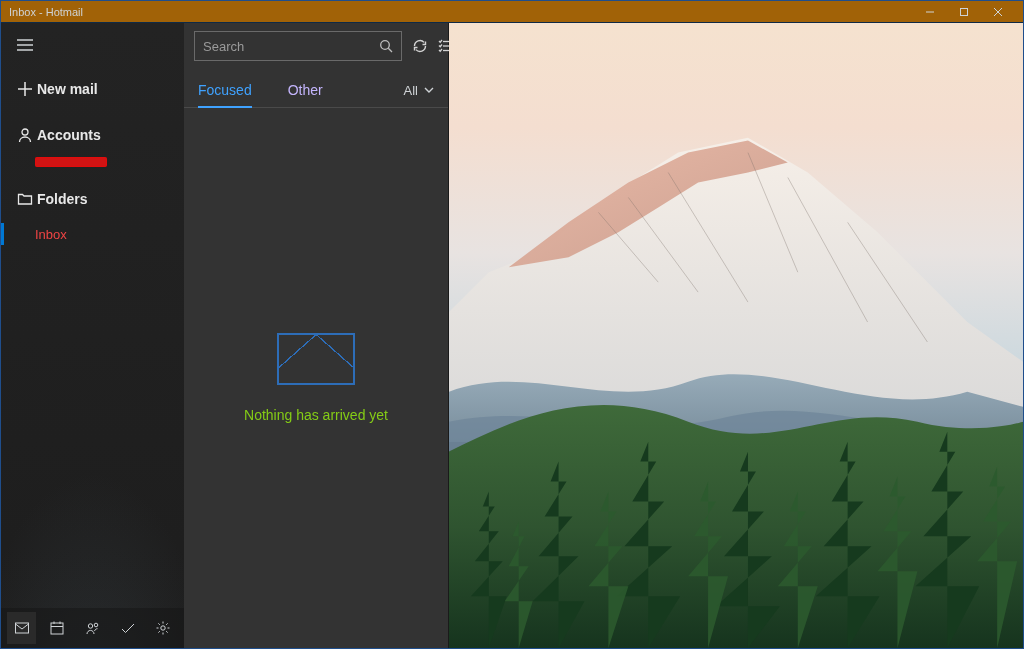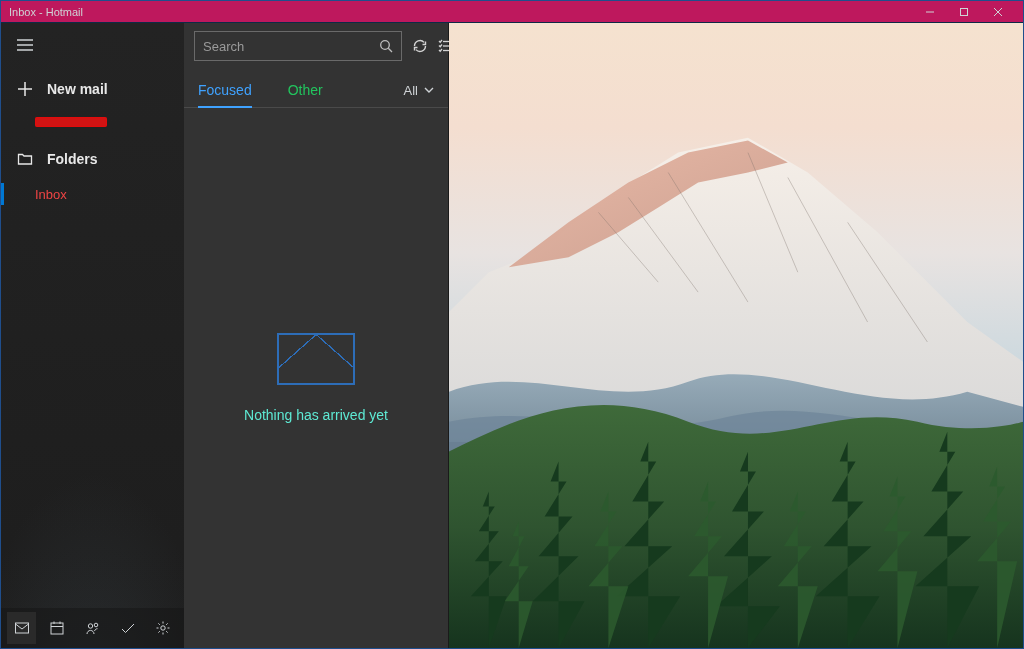--- a/index.html
+++ b/index.html
@@ -3,21 +3,21 @@
 <meta charset="utf-8">
 <style>
   * { box-sizing: border-box; margin: 0; padding: 0; }
   html, body { width: 1024px; height: 649px; overflow: hidden; font-family: "Segoe UI", Arial, sans-serif; background: #000; }
   .window {
     width: 1024px; height: 649px; position: relative; display: flex; flex-direction: column;
     border: 1px solid #1f4e8c;
   }
   
   .titlebar {
-    height: 22px; background: #be185d; color: #cfd3d6; font-size: 11px;
+    height: 22px; background: #a16207; color: #cfd3d6; font-size: 11px;
     display: flex; align-items: center; padding: 0 8px; justify-content: space-between;
     border-bottom: 1px solid #0e2a46;
   }
   .titlebar .title { white-space: nowrap; }
   .win-controls { display: flex; align-items: center; gap: 0; }
   .win-btn { width: 34px; height: 22px; display: flex; align-items: center; justify-content: center; color: #cfd3d6; cursor: pointer; }
   .win-btn svg { width: 10px; height: 10px; }
   
   .body { flex: 1; display: flex; min-height: 0; }
   
@@ -29,21 +29,21 @@
     position: absolute; inset: 0;
     background:
       radial-gradient(120% 80% at 50% 120%, rgba(80,95,105,0.30), rgba(0,0,0,0) 60%),
       linear-gradient(#232323, #1d1d1d);
     pointer-events: none;
   }
   .sidebar > * { position: relative; z-index: 1; }
   .hamburger { width: 40px; height: 36px; display: flex; align-items: center; justify-content: center; margin: 4px 0 0 4px; cursor: pointer; }
   .hamburger svg { width: 16px; height: 12px; stroke: #cfd3d6; }
   .nav-item {
-    display: flex; align-items: center; height: 40px; padding: 0 10px 0 16px; gap: 14px;
+    display: flex; align-items: center; height: 40px; padding: 0 10px 0 16px; gap: 4px;
     color: #e8e8e8; font-size: 14px; cursor: pointer;
   }
   .nav-item.accent { font-weight: 600; }
   .nav-item .icon { width: 16px; height: 16px; display: inline-flex; align-items: center; justify-content: center; }
   .nav-section { margin-top: 6px; }
   .nav-sub {
     padding-left: 34px; height: 30px; display: flex; align-items: center; font-size: 13px; color: #cfd3d6; cursor: pointer;
   }
   .nav-sub.link { color: #6aa7e0; }
   .nav-sub .marker { position: absolute; left: 0; width: 3px; height: 22px; background: #0078d4; }
@@ -76,29 +76,29 @@
     flex: 1; background: transparent; border: 0; outline: 0; color: #5eead4; font-size: 13px;
   }
   .searchbox input::placeholder { color: #9a9a9a; }
   .search-icon { width: 14px; height: 14px; display: inline-flex; }
   .tool-btn { width: 22px; height: 22px; display: inline-flex; align-items: center; justify-content: center; cursor: pointer; }
   .tool-btn svg { width: 16px; height: 16px; stroke: #d3d3d3; fill: none; }
   .tabs {
     display: flex; align-items: center; padding: 4px 14px 0 14px; border-bottom: 1px solid #4a4a4a;
     gap: 36px;
   }
-  .tab { height: 34px; display: flex; align-items: center; font-size: 14px; color: #22c55e; cursor: pointer; position: relative; }
+  .tab { height: 34px; display: flex; align-items: center; font-size: 14px; color: #c4b5fd; cursor: pointer; position: relative; }
   .tab.active { color: #3fa2ff; }
   .tab.active::after { content: ""; position: absolute; left: 0; right: 0; bottom: -1px; height: 2px; background: #3fa2ff; }
   .tabs .spacer { flex: 1; }
   .filter { display: flex; gap: 6px; font-size: 13px; color: #cfd3d6; cursor: pointer; }
   .filter svg { width: 10px; height: 10px; }
   .emptystate {
     flex: 1; display: flex; flex-direction: column; align-items: center; justify-content: center; gap: 22px;
-    color: #5eead4; font-size: 14px;
+    color: #84cc16; font-size: 14px;
   }
   .envelope {
     width: 78px; height: 52px; border: 2px solid #2d6db8; position: relative;
   }
   .envelope::before {
     content: ""; position: absolute; left: -1px; right: -1px; top: -1px; height: 34px;
     background:
       linear-gradient(to bottom right, transparent 49.3%, #2d6db8 49.3%, #2d6db8 51.7%, transparent 51.7%) left/50.5% 100% no-repeat,
       linear-gradient(to bottom left,  transparent 49.3%, #2d6db8 49.3%, #2d6db8 51.7%, transparent 51.7%) right/50.5% 100% no-repeat;
   }
@@ -154,20 +154,29 @@
             <svg viewBox="0 0 16 16">
                 <line x1="8" y1="1" x2="8" y2="15" stroke="#e8e8e8" stroke-width="1.5"></line>
                 <line x1="1" y1="8" x2="15" y2="8" stroke="#e8e8e8" stroke-width="1.5"></line>
               </svg>
           </span>
           <span>New mail</span>
         </div>
       </div>
 
       <div class="nav-section">
+        <div class="nav-item accent">
+          <span class="icon">
+            <svg viewBox="0 0 16 16" fill="none" stroke="#e8e8e8" stroke-width="1.3">
+                <circle cx="8" cy="5" r="3"></circle>
+                <path d="M2.5 15c0-3 2.5-5 5.5-5s5.5 2 5.5 5"></path>
+              </svg>
+          </span>
+          <span>Accounts</span>
+        </div>
         <div class="redacted"></div>
       </div>
 
       <div class="nav-section">
         <div class="nav-item accent">
           <span class="icon">
             <svg viewBox="0 0 16 16" fill="none" stroke="#e8e8e8" stroke-width="1.3">
                 <path d="M1.5 3.5h4l1.5 1.5h7.5v8h-13z"></path>
               </svg>
           </span>

